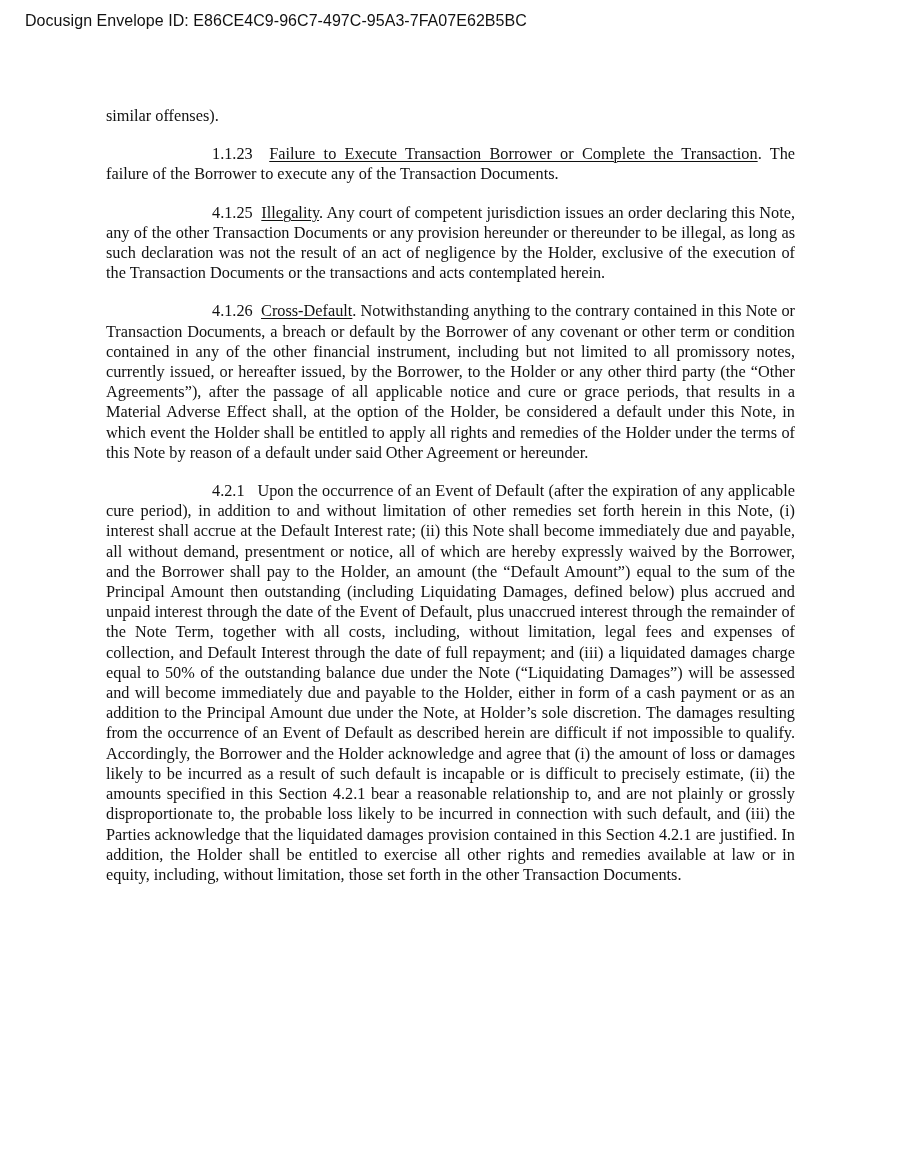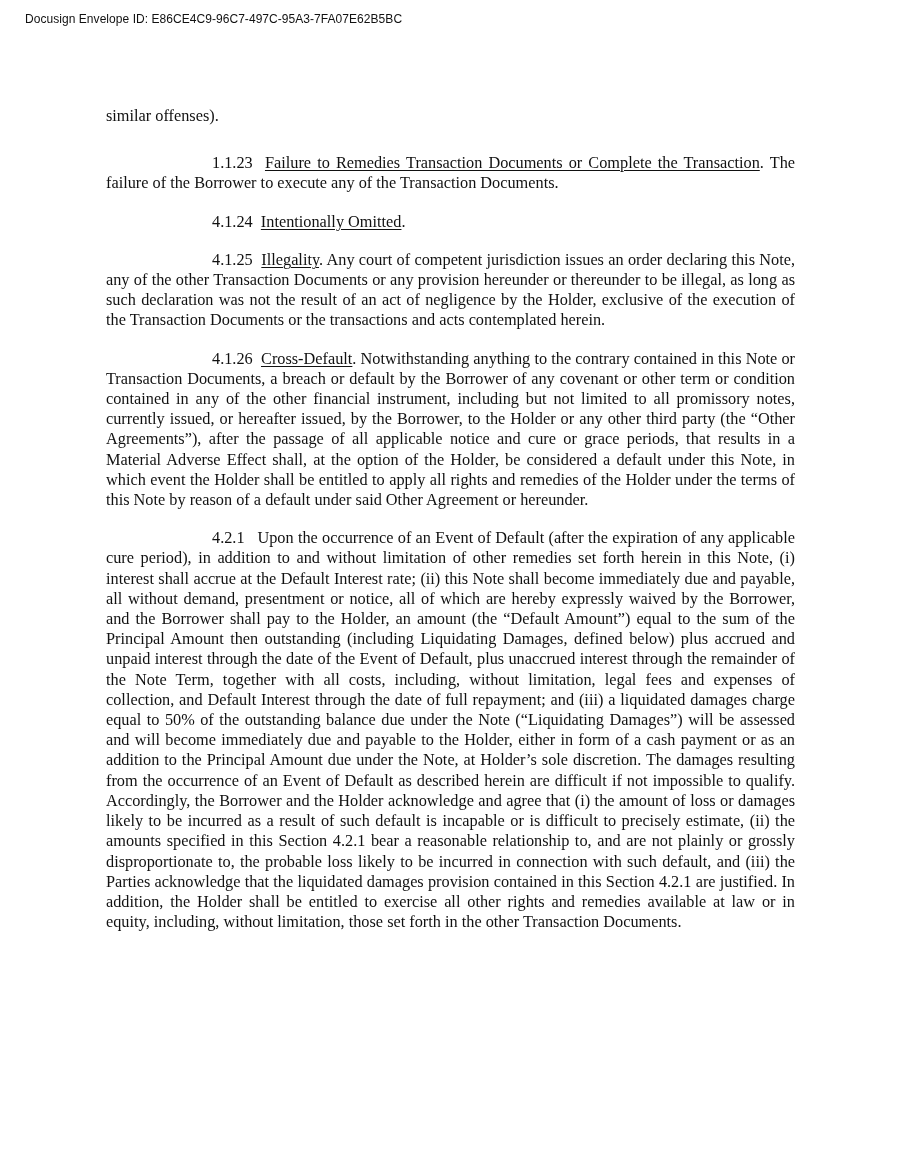--- a/index.html
+++ b/index.html
@@ -11,40 +11,40 @@
       width: 900px;
       height: 1165px;
       position: relative;
       overflow: hidden;
     }
     .envelope-id {
       position: absolute;
       left: 25px;
       top: 12px;
       font-family: "Liberation Sans", sans-serif;
-      font-size: 12px;
+      font-size: 16px;
       color: #111;
       letter-spacing: 0.05px;
     }
     .page-body {
       position: absolute;
       left: 106px;
       top: 106px;
       width: 689px;
       font-family: "Liberation Serif", serif;
       font-size: 16.3px;
       line-height: 20.2px;
       color: #111;
     }
     .para {
       margin: 0 0 18px 0;
       text-align: justify;
       text-align-last: left;
     }
-    .para.first { margin-bottom: 27px; }
+    .para.first { margin-bottom: 18px; }
     .indent2 { text-indent: 106px; }
     .num { }
     .heading {
       text-decoration: underline;
       text-underline-offset: 2px;
       text-decoration-thickness: 1px;
     }
     .section-heading {
       margin: 0 0 18px 0;
       padding-left: 53px;
@@ -57,26 +57,23 @@
 </head>
 <body>
 
 <div class="envelope-id">Docusign Envelope ID: E86CE4C9-96C7-497C-95A3-7FA07E62B5BC</div>
 
 <div class="page-body">
 
   <p class="para first">similar offenses).</p>
 
   <p class="para indent2">
-    <span class="num">1.1.23</span>&nbsp;&nbsp;<span class="heading">Failure to Remedies Transaction Documents or Complete the Transaction</span><span>.</span><span> The failure of the Borrower to execute any of the Transaction Documents.</span>
+    <span class="num">1.1.23</span>&nbsp;&nbsp;<span class="heading">Failure to Execute Transaction Borrower or Complete the Transaction</span><span>.</span><span> The failure of the Borrower to execute any of the Transaction Documents.</span>
   </p>
 
-  <p class="para indent2">
-    <span class="num">4.1.24</span>&nbsp;&nbsp;<span class="heading">Intentionally Omitted</span><span>.</span>
-  </p>
 
   <p class="para indent2">
     <span class="num">4.1.25</span>&nbsp;&nbsp;<span class="heading">Illegality</span><span>.</span><span> Any court of competent jurisdiction issues an order declaring this Note, any of the other Transaction Documents or any provision hereunder or thereunder to be illegal, as long as such declaration was not the result of an act of negligence by the Holder, exclusive of the execution of the Transaction Documents or the transactions and acts contemplated herein.</span>
   </p>
 
   <p class="para indent2">
     <span class="num">4.1.26</span>&nbsp;&nbsp;<span class="heading">Cross-Default</span><span>.</span><span> Notwithstanding anything to the contrary contained in this Note or Transaction Documents, a breach or default by the Borrower of any covenant or other term or condition contained in any of the other financial instrument, including but not limited to all promissory notes, currently issued, or  hereafter issued, by the Borrower, to the Holder or any other third party (the “Other Agreements”), after the passage of all applicable notice and cure or grace periods, that results in a Material Adverse Effect shall, at the option of the Holder, be considered a default under this Note, in which event the Holder shall be entitled to apply all rights and remedies of the Holder under the terms of this Note by reason of a default under said Other Agreement or hereunder.</span>
   </p>
 
 

